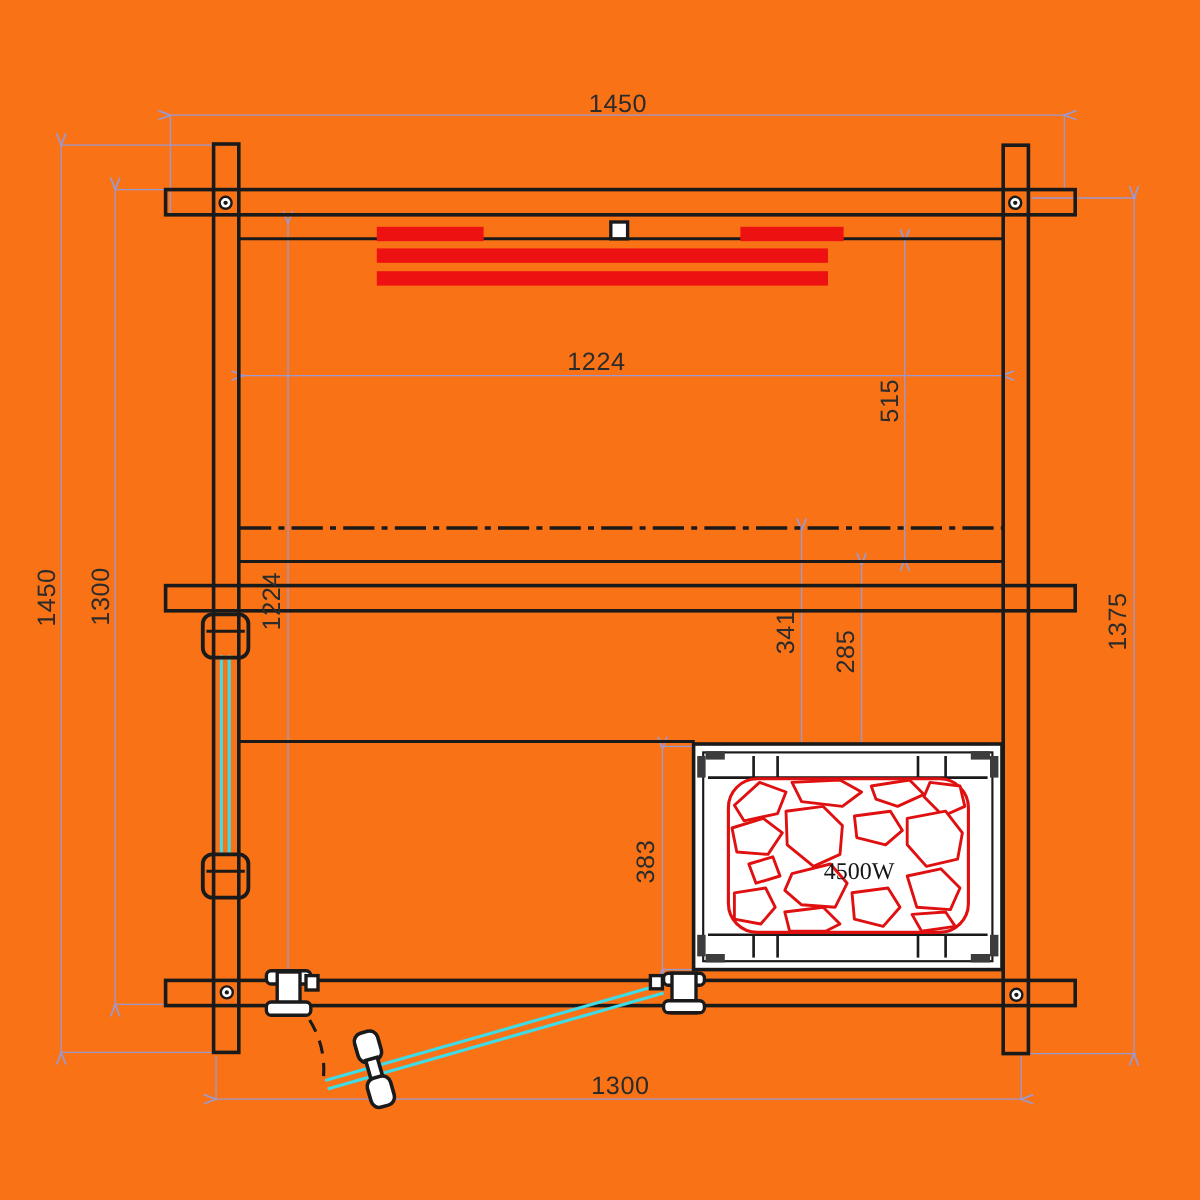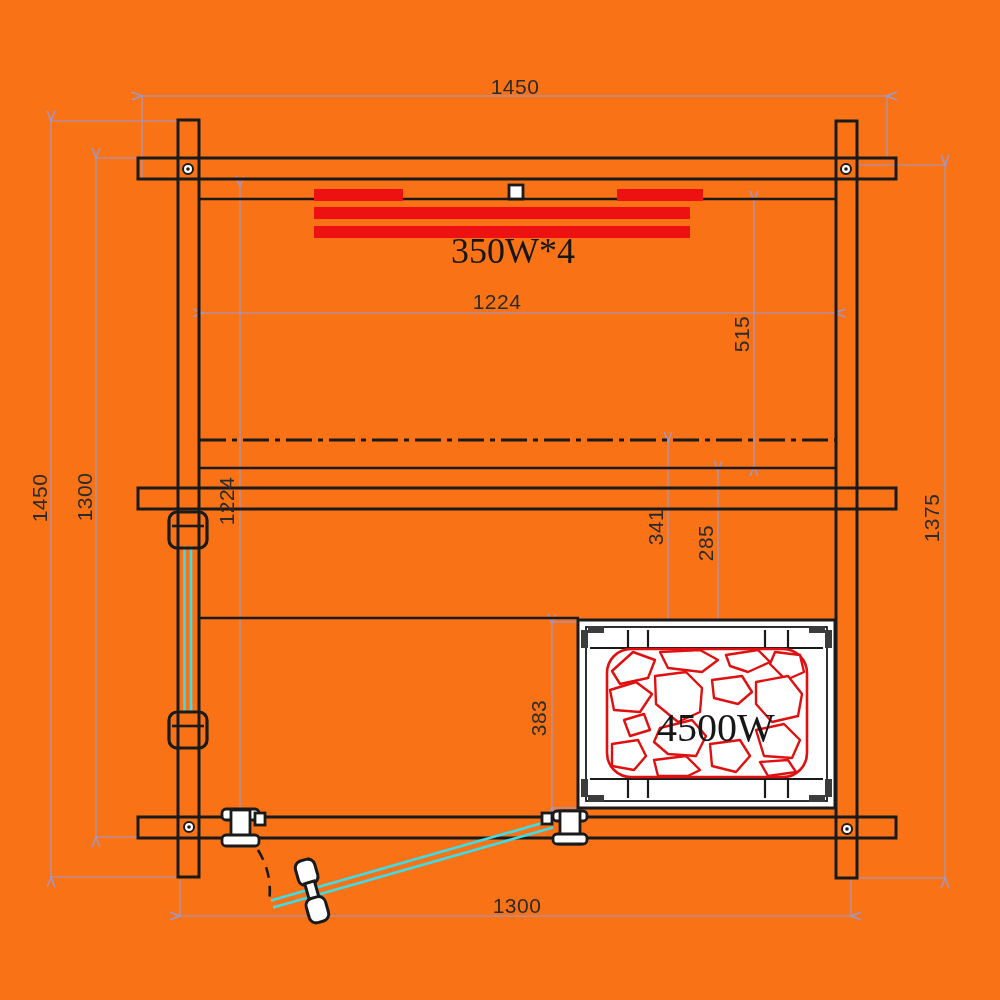--- a/index.html
+++ b/index.html
@@ -5,21 +5,21 @@
   html,body{margin:0;padding:0;background:#fff;}
   #stage{position:relative;width:1000px;height:1000px;background:#f97316;overflow:hidden;
          font-family:"Liberation Sans",sans-serif;}
   #stage svg{position:absolute;left:0;top:0;}
   .dim{position:absolute;font-size:21px;color:#2b2b2b;white-space:nowrap;
        transform:translate(-50%,-50%);letter-spacing:.5px;}
   .dim.v{transform:translate(-50%,-50%) rotate(-90deg);}
   .plabel{position:absolute;font-family:"Liberation Serif",serif;color:#161616;
           transform:translate(-50%,-50%);white-space:nowrap;}
   .plabel.big{font-size:36px;}
-  .plabel.mid{font-size:40px;}
+  .plabel.mid{font-size:20px;}
 </style>
 </head>
 <body>
 
 <div id="stage">
 
 <svg width="1000" height="1000" viewBox="0 0 1000 1000">
   <defs>
     <marker id="ar" viewBox="0 0 11 10" refX="0.8" refY="5" markerWidth="12" markerHeight="12" orient="auto-start-reverse" markerUnits="userSpaceOnUse">
       <path d="M10,1.5 L0.8,5 L10,8.5" fill="none" stroke="#9a9ad2" stroke-width="1.3"></path>
@@ -171,16 +171,15 @@
 <span class="dim v" style="left:85px;top:497px;">1300</span>
 <span class="dim v" style="left:227px;top:501px;">1224</span>
 <span class="dim" style="left:497px;top:302px;">1224</span>
 <span class="dim v" style="left:742px;top:334px;">515</span>
 <span class="dim v" style="left:656px;top:527px;">341</span>
 <span class="dim v" style="left:706px;top:543px;">285</span>
 <span class="dim v" style="left:932px;top:518px;">1375</span>
 <span class="dim v" style="left:539px;top:718px;">383</span>
 <span class="dim" style="left:517px;top:906px;">1300</span>
 
-<span class="plabel big" style="left:513px;top:251px;">350W*4</span>
 <span class="plabel mid" style="left:716px;top:727px;">4500W</span>
 
 </div>
 
 </body></html>

